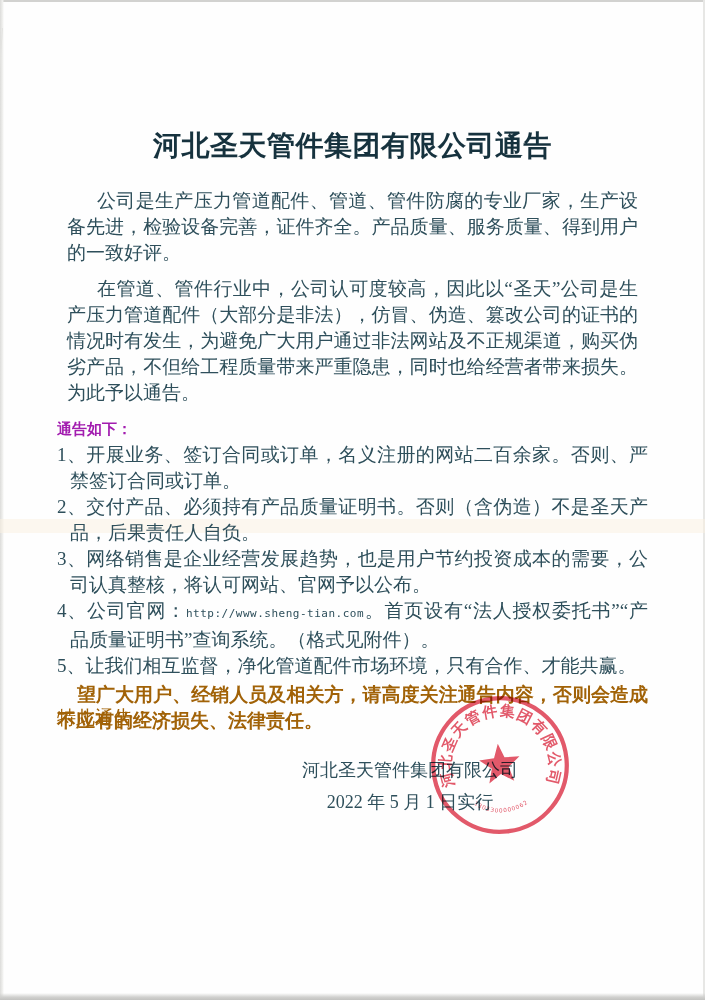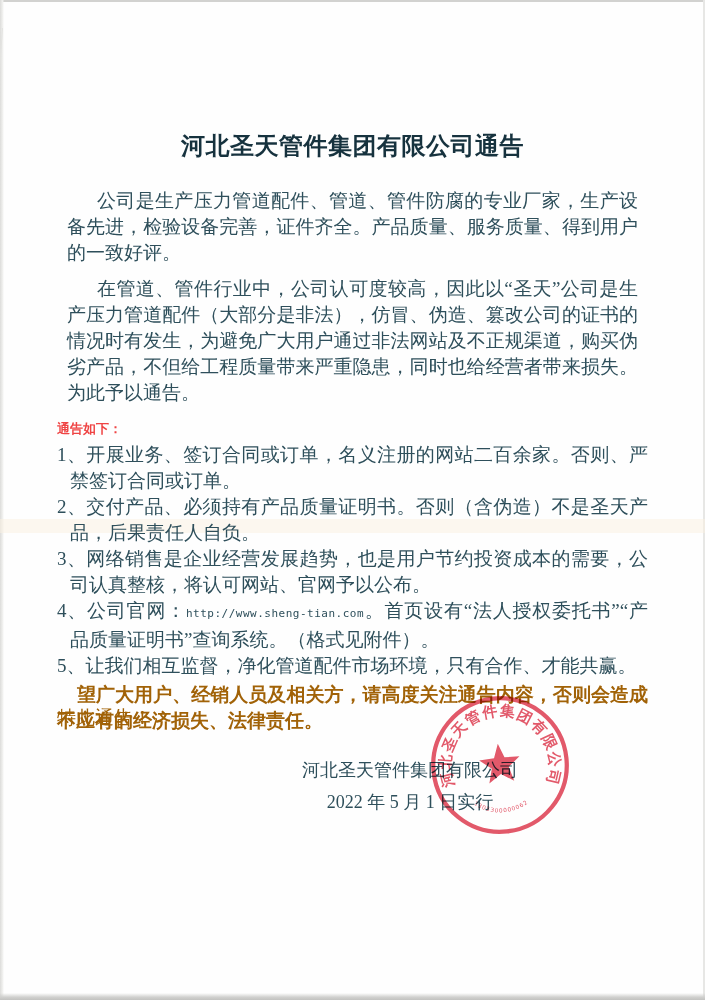--- a/index.html
+++ b/index.html
@@ -23,34 +23,34 @@
   .corner-crease { position:absolute; top:28px; left:2px; width:1px; height:170px;
                    background:#e3e3e1; transform:rotate(4deg); transform-origin:top left; }
   .scan-band { position:absolute; top:519px; left:0; right:0; height:14px;
                background:#f9f1e2; opacity:.55; }
 
   .content { position:absolute; inset:0; padding:0 57px; box-sizing:border-box; }
 
   .doc-title {
     margin:130px 0 0 0; text-align:center;
     font-family:"Liberation Sans","DejaVu Sans",sans-serif;
-    font-size:24px; line-height:32px; font-weight:bold;
+    font-size:28px; line-height:32px; font-weight:bold;
     color:#16323e; letter-spacing:0.5px;
   }
   .para {
     margin:10px; font-size:19px; line-height:26px;
     text-align:justify; text-indent:30px;
     color:#2e4f5b;
   }
   .para.first { margin-top:26px; }
   .para.second { margin-top:5px; }
 
   .notice-heading {
-    margin:0; font-size:13px; line-height:26px; font-weight:bold;
-    color:#ef4444;
+    margin:0; font-size:15px; line-height:26px; font-weight:bold;
+    color:#a21caf;
   }
   .item {
     margin:0 0 0 13px; text-indent:-13px;
     font-size:19px; line-height:26px; text-align:justify;
     color:#2e4f5b;
   }
   .item .url {
     font-family:"DejaVu Sans Mono","Liberation Mono",monospace;
     font-size:11px; letter-spacing:0.5px;
   }

